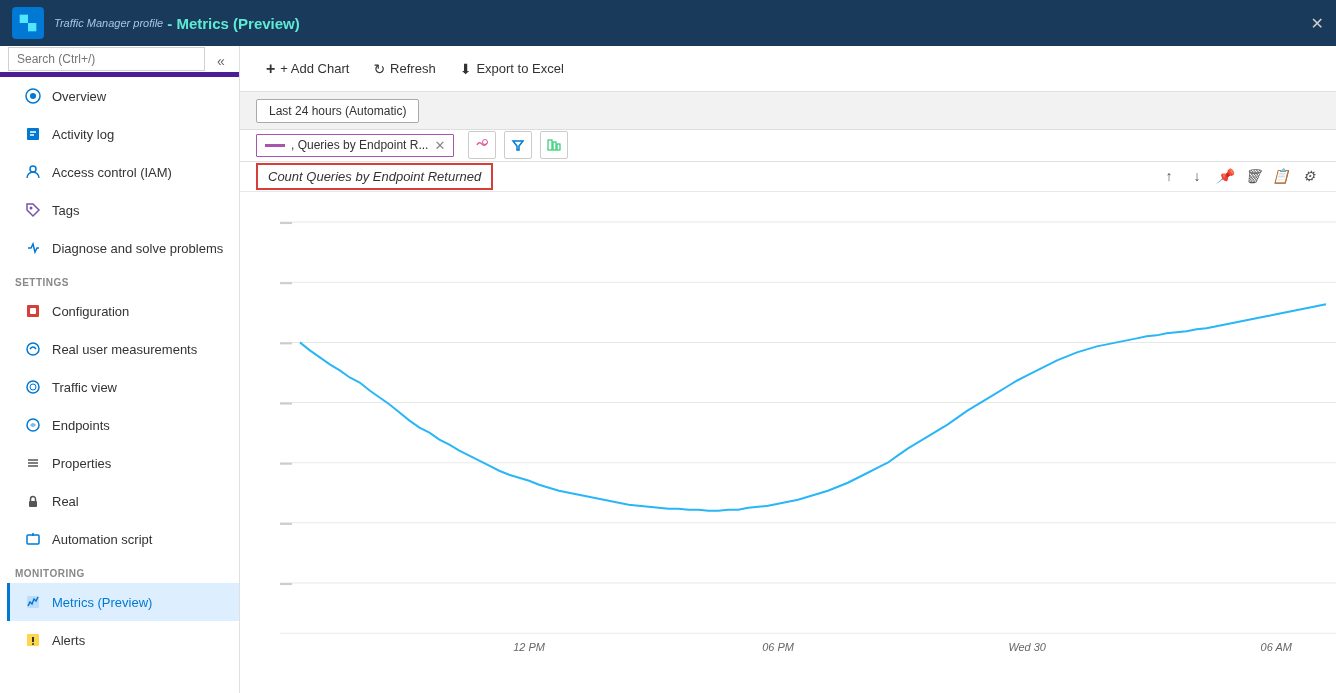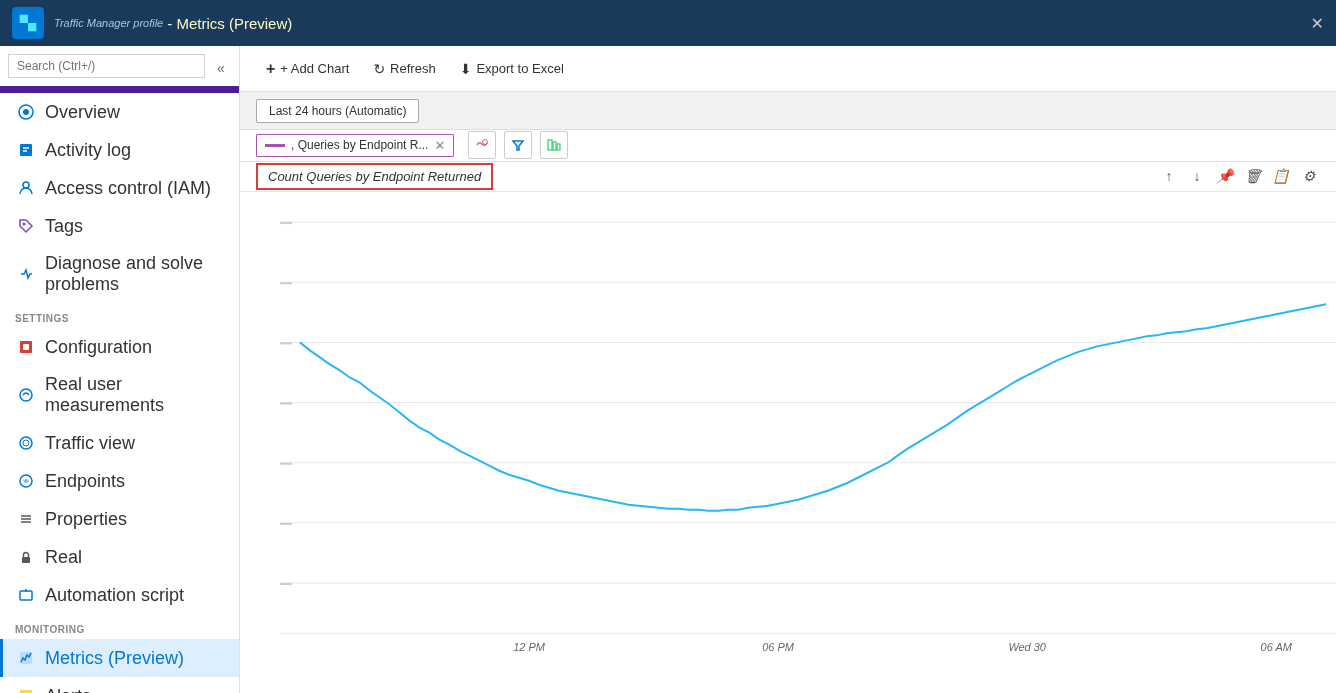--- a/index.html
+++ b/index.html
@@ -24,22 +24,22 @@
     }
     .topbar-logo svg { width: 20px; height: 20px; }
     .topbar-subtitle {
       font-size: 11px;
       color: #a8c6e0;
       margin-right: 4px;
       font-style: italic;
     }
     .topbar-title {
       font-size: 15px;
-      color: #fef9c3;
-      font-weight: 400;
+      color: #5eead4;
+      font-weight: 700;
     }
     .topbar-close {
       margin-left: auto;
       font-size: 16px;
       cursor: pointer;
       color: #ccc;
     }
 
     
     .layout {
@@ -51,24 +51,24 @@
     .sidebar {
       width: 240px;
       min-width: 240px;
       background: #fff;
       border-right: 1px solid #e0e0e0;
       display: flex;
       flex-direction: column;
       overflow: hidden;
     }
     .sidebar-search {
-      padding: 8px 8px;
+      padding: 1px 8px;
       display: flex;
       align-items: flex-end;
-      border-bottom: 7px solid #4c1d95;
+      border-bottom: 5px solid #4c1d95;
     }
     .sidebar-search input {
       flex: 1;
       border: 1px solid #d0d0d0;
       padding: 4px 8px;
       font-size: 12px;
       color: #999;
       outline: none;
       background: #fff;
     }
@@ -87,22 +87,23 @@
     }
     .sidebar-scroll::-webkit-scrollbar { width: 6px; }
     .sidebar-scroll::-webkit-scrollbar-thumb { background: #ccc; }
 
     .sidebar-item {
       display: flex;
       align-items: center;
       padding: 8px 12px;
       cursor: pointer;
       color: #333;
-      font-size: 18px;
+      font-size: 13px;
       border-left: 3px solid transparent;
+      margin-left: 7px;
     }
     .sidebar-item.active {
       background: #ddeeff;
       border-left: 3px solid #0078d4;
       color: #0078d4;
     }
     .sidebar-item .icon {
       width: 22px; height: 22px;
       margin-right: 8px;
       display: flex; align-items: center; justify-content: center;

